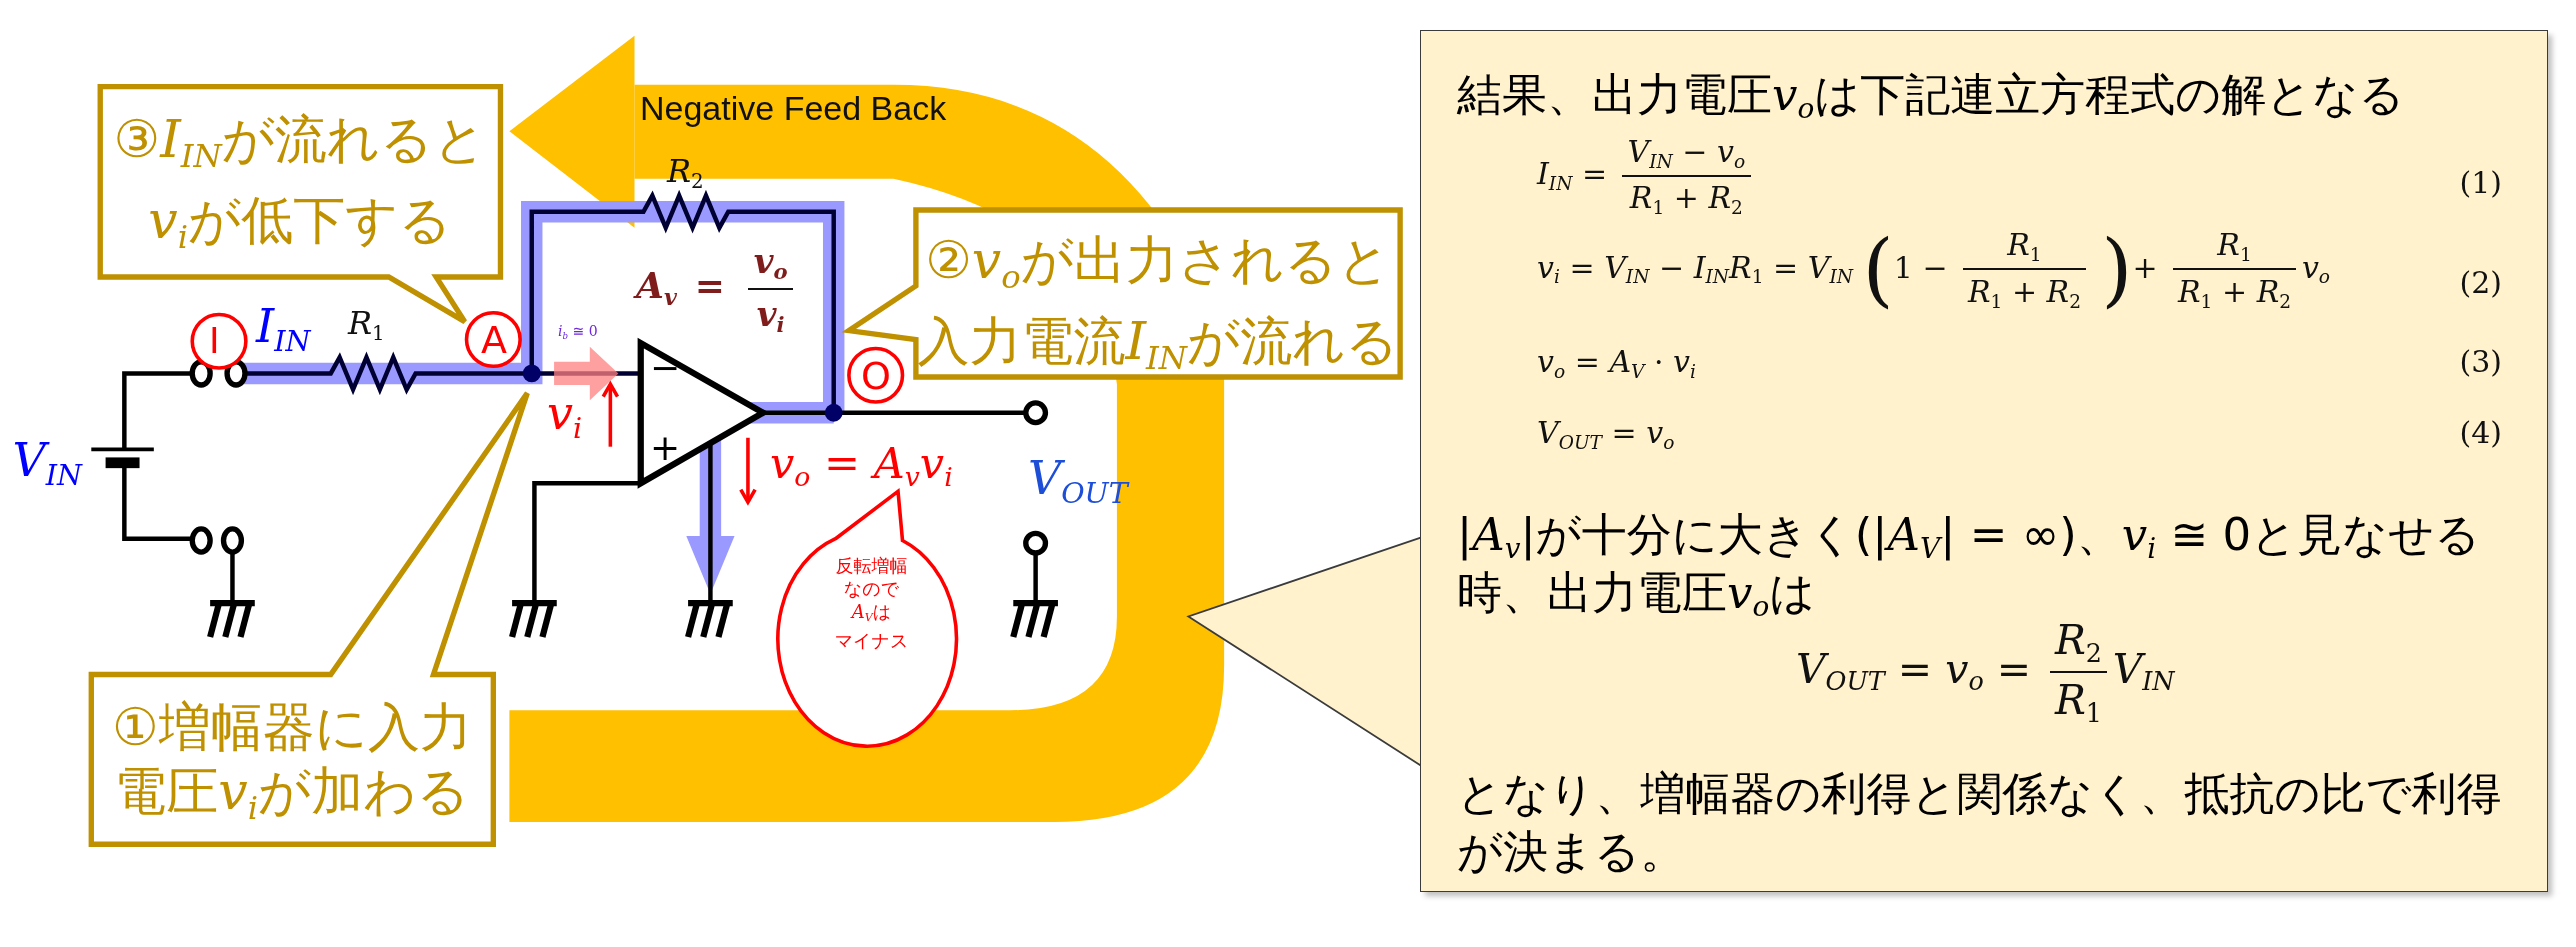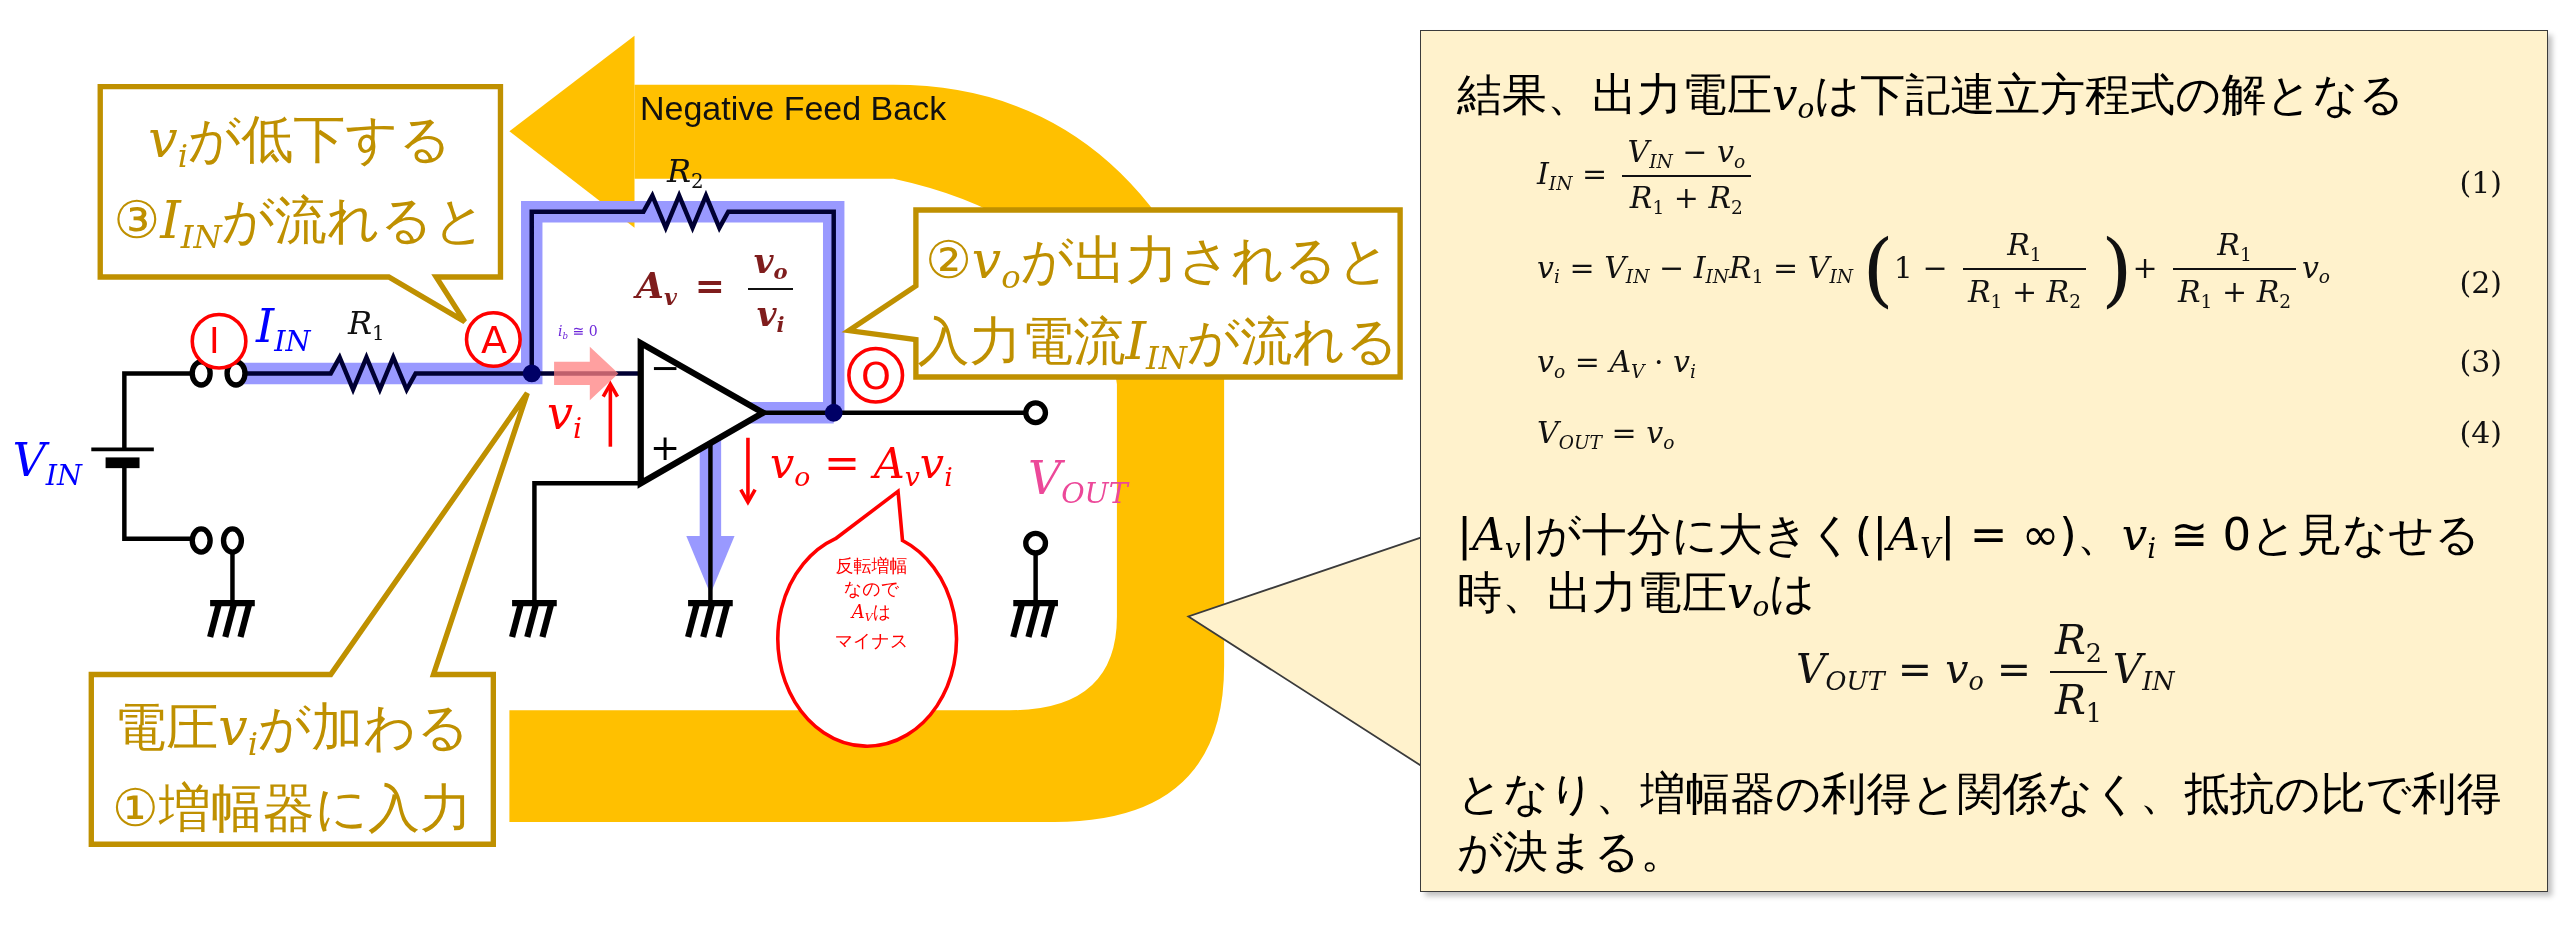--- a/index.html
+++ b/index.html
@@ -147,21 +147,21 @@
 </div>
 <div class="label math" style="left:348px;top:304px;font-size:32px;color:#111;">
   <span>R</span><span class="sub" style="font-style:normal">1</span>
 </div>
 <div class="label math" style="left:667px;top:152px;font-size:32px;color:#111;">
   <span>R</span><span class="sub" style="font-style:normal">2</span>
 </div>
 <div class="label math" style="left:12.5px;top:433px;font-size:46px;color:#0000FF;">
   <span>V</span><span class="sub">IN</span>
 </div>
-<div class="label math" style="left:1028px;top:451px;font-size:46px;color:#ec4899;text-align:center;">
+<div class="label math" style="left:1028px;top:451px;font-size:46px;color:#1d4ed8;text-align:center;">
   <span>V</span><span class="sub">OUT</span>
 </div>
 <div class="label math" style="left:558px;top:323px;font-size:14px;color:#6d28d9;">
   <span>i</span><span class="sub">b</span><span style="font-style:normal"> ≅ 0</span>
 </div>
 <div class="label math" style="left:547px;top:386px;font-size:46px;color:#FF0000;">
   <span>v</span><span class="sub">i</span>
 </div>
 <div class="label" style="left:650px;top:347px;font-size:36px;color:#000;">−</div>
 <div class="label" style="left:650px;top:427px;font-size:36px;color:#000;">+</div>
@@ -180,30 +180,30 @@
 </div>
 
 <div class="label" style="left:818px;top:554px;width:107px;font-size:18px;line-height:23px;color:#FF0000;text-align:center;">
   <div>反転増幅</div>
   <div>なので</div>
   <div><span class="math">A</span><span class="sub math">V</span><span>は</span></div>
   <div>マイナス</div>
 </div>
 
 <div class="callout-text" style="left:100px;top:107px;width:400px;">
+  <div><span>③</span><span class="math">I</span><span class="sub math">IN</span><span>が流れると</span></div>
   <div><span class="math">v</span><span class="sub math">i</span><span>が低下する</span></div>
-  <div><span>③</span><span class="math">I</span><span class="sub math">IN</span><span>が流れると</span></div>
 </div>
 <div class="callout-text" style="left:916px;top:228px;width:484px;">
   <div><span>②</span><span class="math">v</span><span class="sub math">o</span><span>が出力されると</span></div>
   <div><span>入力電流</span><span class="math">I</span><span class="sub math">IN</span><span>が流れる</span></div>
 </div>
 <div class="callout-text" style="left:91px;top:695px;width:402px;">
+  <div>①増幅器に入力</div>
   <div><span>電圧</span><span class="math">v</span><span class="sub math">i</span><span>が加わる</span></div>
-  <div>①増幅器に入力</div>
 </div>
 
 <div class="panel">
   <div class="line" style="top:34px;">
     <span>結果、出力電圧</span><span class="math">v</span><span class="sub math">o</span><span>は下記連立方程式の解となる</span>
   </div>
 
   <div class="eq math" style="top:103px;">
     <span>I</span><span class="sub">IN</span><span style="font-style:normal"> = </span>
     <span class="frac"><span class="num">V<span class="sub">IN</span> − v<span class="sub">o</span></span><span class="den">R<span class="sub" style="font-style:normal">1</span> + R<span class="sub" style="font-style:normal">2</span></span></span>

